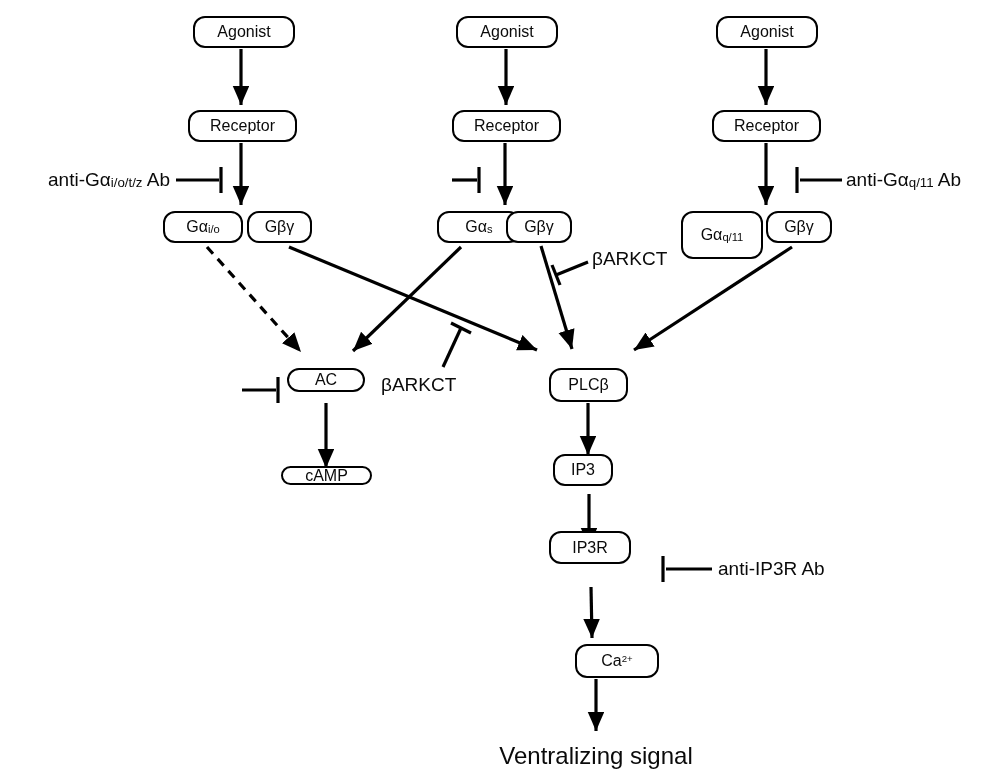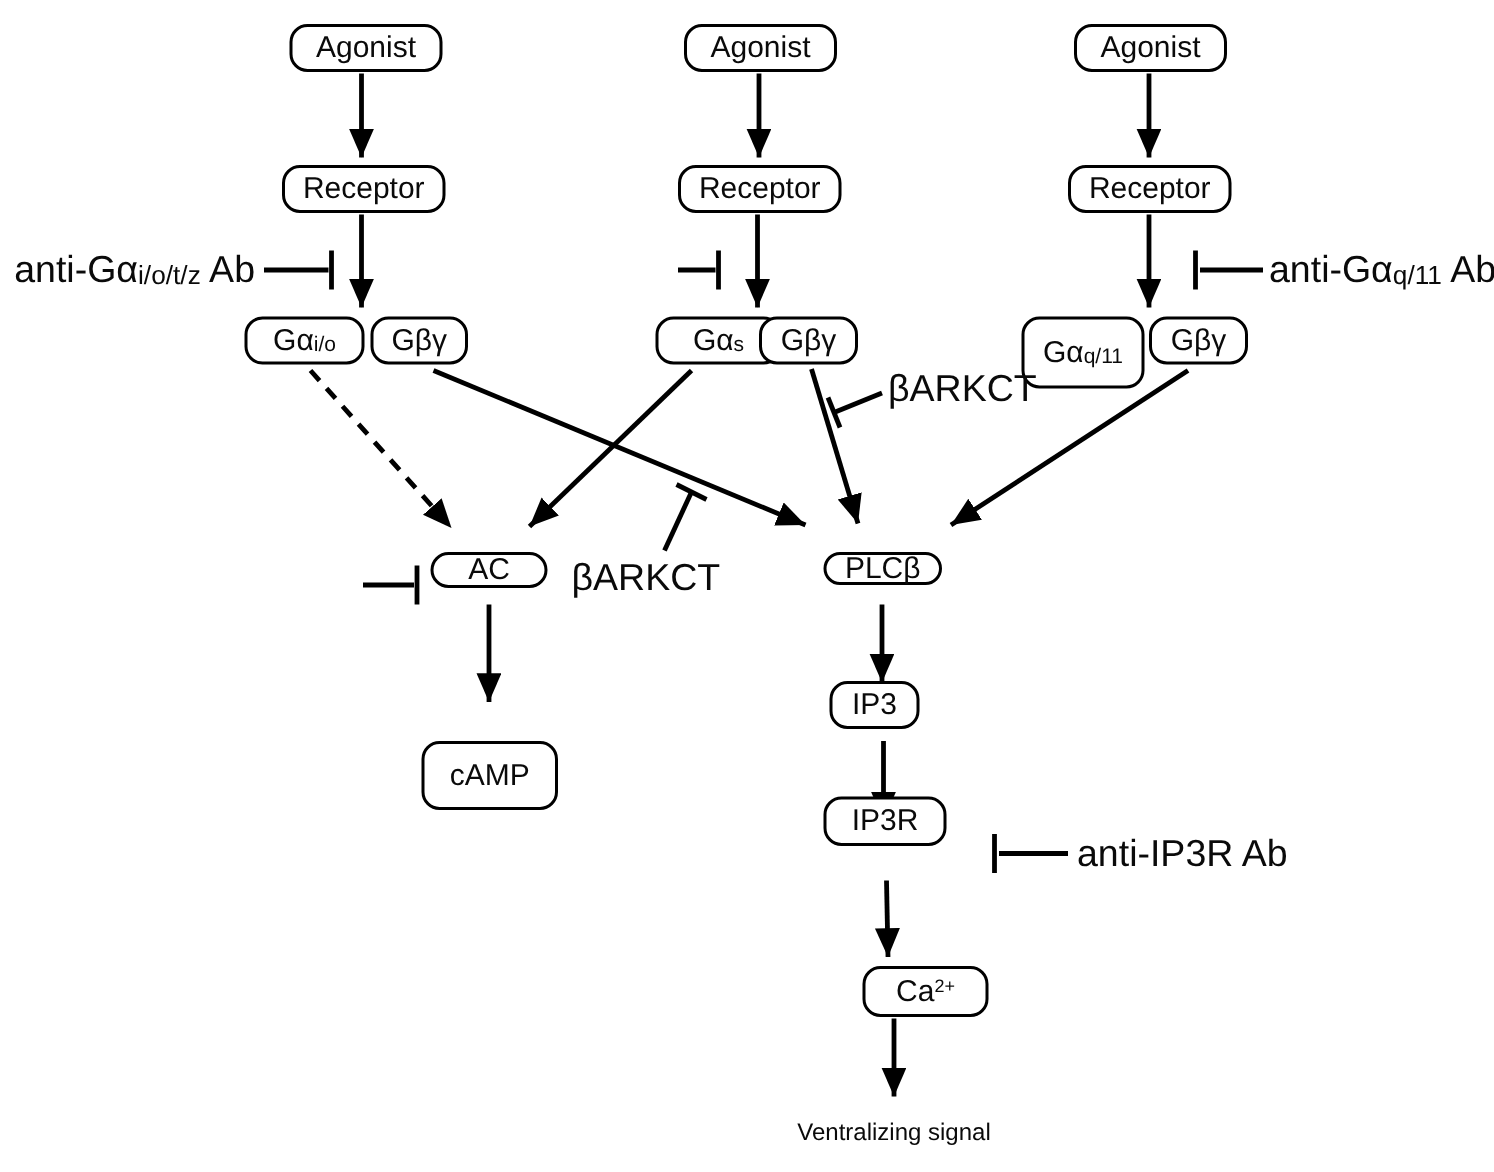--- a/index.html
+++ b/index.html
@@ -12,36 +12,36 @@
     background:#ffffff;
     overflow:hidden;
   }
   .wires { position:absolute; left:0; top:0; z-index:0; }
   .node {
     position:absolute; z-index:2;
     display:flex; align-items:center; justify-content:center;
     border:2.4px solid #000;
     border-radius:12px;
     background:#fff;
-    font-size:20px;
+    font-size:16px;
     white-space:nowrap;
   }
   .node .txt, .label .txt { display:inline; }
   .sub { font-size:0.70em; position:relative; top:0.10em; }
   .sup { font-size:0.60em; position:relative; top:-0.45em; }
   .label {
     position:absolute; z-index:2;
     display:flex; align-items:center;
-    font-size:25px;
+    font-size:19px;
     white-space:nowrap;
   }
   .label.right-align { justify-content:flex-end; }
   .label.center-align { justify-content:center; }
   .stack { position:absolute; z-index:2; font-size:19px; line-height:22px; }
-  .output-text { font-size:16px; }
+  .output-text { font-size:24px; }
 </style>
 </head>
 <body>
 
 <div class="diagram">
 
   <svg class="wires" width="996" height="781" viewBox="0 0 996 781" xmlns="http://www.w3.org/2000/svg">
     <defs>
       <marker id="ah" markerWidth="6.4" markerHeight="5.6" refX="6" refY="2.6" orient="auto" markerUnits="strokeWidth">
         <path d="M0,0 L6,2.6 L0,5.2 Z" fill="#000"></path>
@@ -134,24 +134,24 @@
   <div class="node" style="left:681px;top:211px;width:82px;height:48px">
     <span class="txt"><span>Gα</span><span class="sub">q/11</span></span>
   </div>
   <div class="node" style="left:766px;top:211px;width:66px;height:32px">
     <span class="txt">Gβγ</span>
   </div>
 
   <div class="node" style="left:287px;top:368px;width:78px;height:24px">
     <span class="txt">AC</span>
   </div>
-  <div class="node" style="left:281px;top:494px;width:91px;height:46px">
+  <div class="node" style="left:281px;top:466px;width:91px;height:19px">
     <span class="txt">cAMP</span>
   </div>
-  <div class="node" style="left:549px;top:368px;width:79px;height:22px">
+  <div class="node" style="left:549px;top:368px;width:79px;height:34px">
     <span class="txt">PLCβ</span>
   </div>
   <div class="node" style="left:553px;top:454px;width:60px;height:32px">
     <span class="txt">IP3</span>
   </div>
   <div class="node" style="left:549px;top:531px;width:82px;height:33px">
     <span class="txt">IP3R</span>
   </div>
   <div class="node" style="left:575px;top:644px;width:84px;height:34px">
     <span class="txt"><span>Ca</span><span class="sup">2+</span></span>

